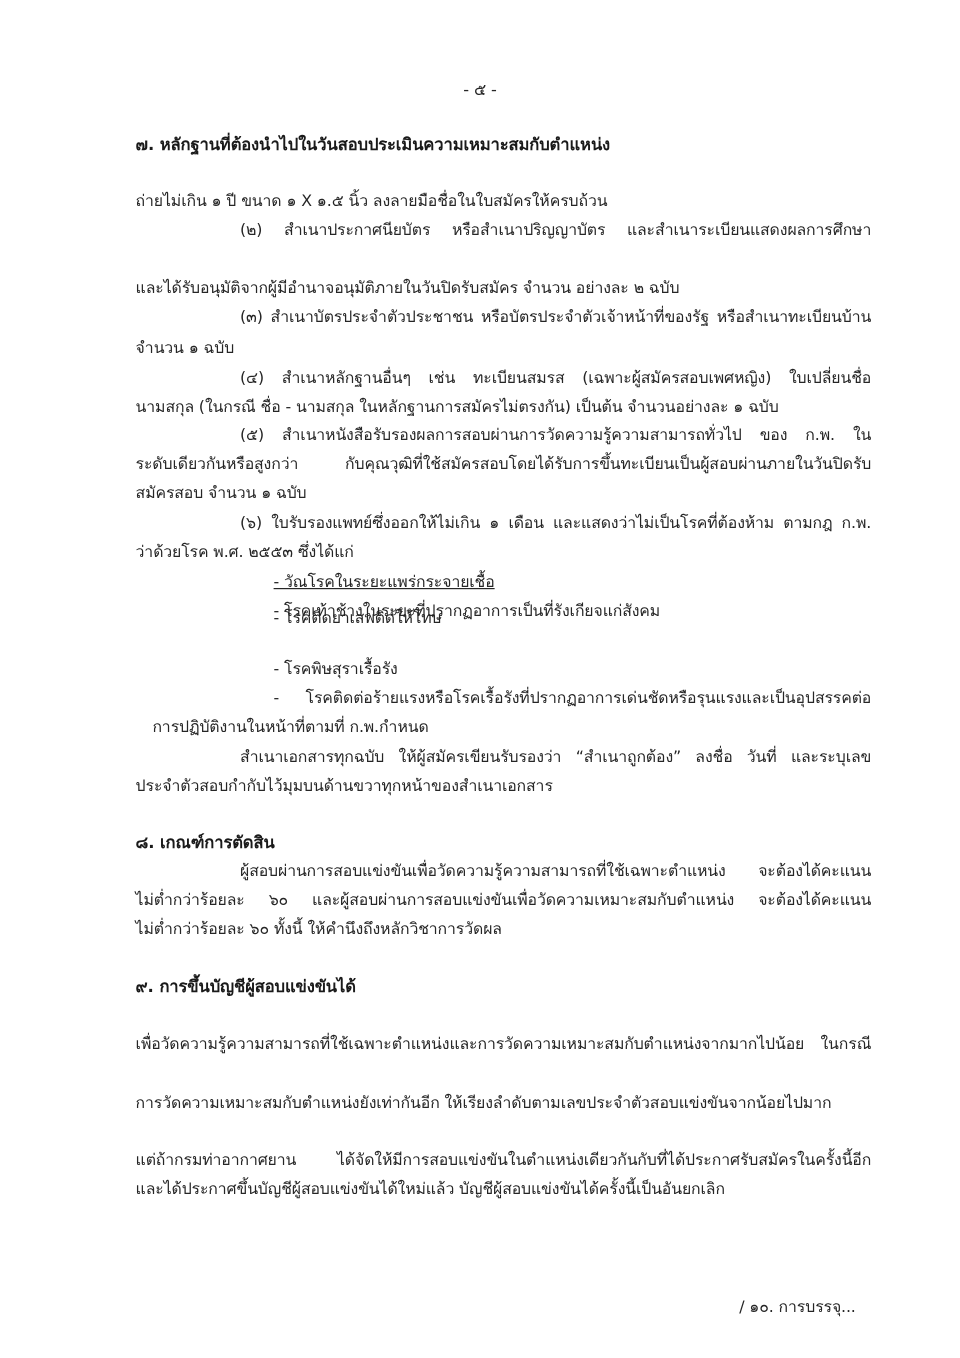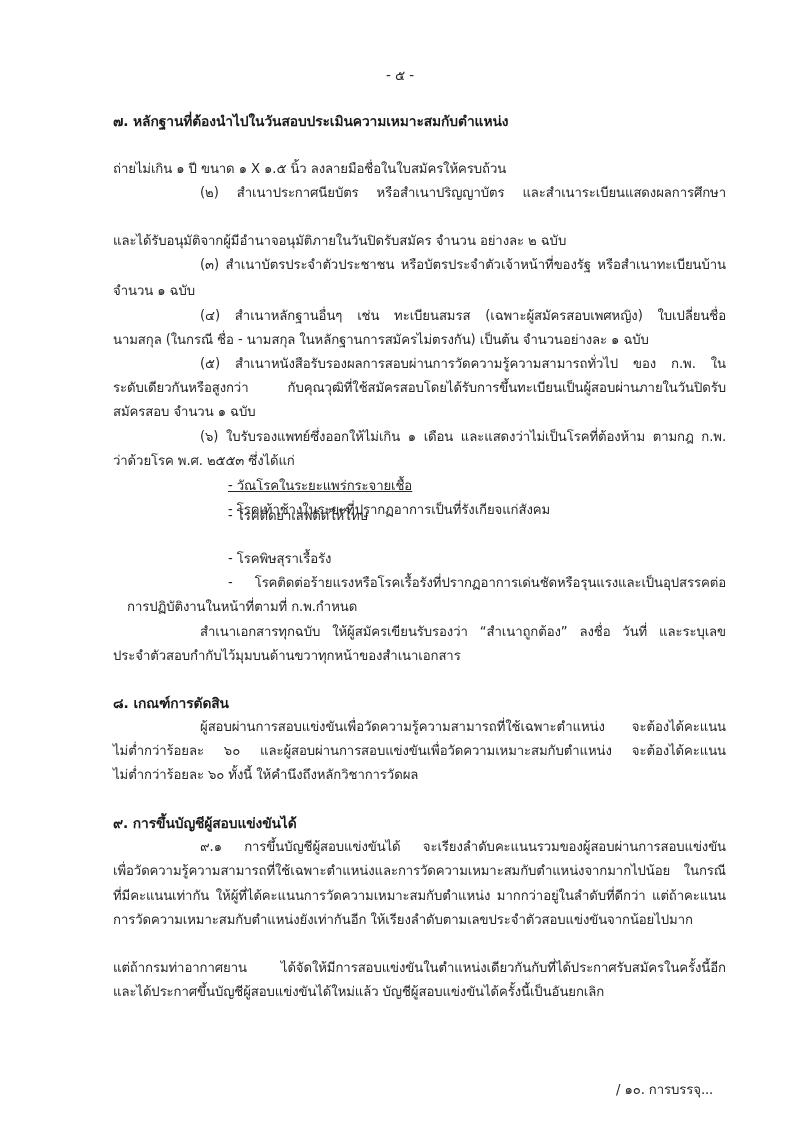--- a/index.html
+++ b/index.html
@@ -41,21 +41,19 @@
   <div class="ln" style="left:127px;top:598px;">การปฏิบัติงานในหน้าที่ตามที่ ก.พ.กำหนด</div>
   <div class="ln j" style="left:200px;width:526px;top:623px;">สำเนาเอกสารทุกฉบับ  ให้ผู้สมัครเขียนรับรองว่า “สำเนาถูกต้อง” ลงชื่อ วันที่ และระบุเลข</div>
   <div class="ln" style="left:113px;top:647px;">ประจำตัวสอบกำกับไว้มุมบนด้านขวาทุกหน้าของสำเนาเอกสาร</div>
 
   <div class="ln hd" style="left:113px;top:694px;">๘. เกณฑ์การตัดสิน</div>
   <div class="ln j" style="left:200px;width:526px;top:718px;">ผู้สอบผ่านการสอบแข่งขันเพื่อวัดความรู้ความสามารถที่ใช้เฉพาะตำแหน่ง จะต้องได้คะแนน</div>
   <div class="ln j" style="left:113px;width:613px;top:742px;">ไม่ต่ำกว่าร้อยละ ๖๐ และผู้สอบผ่านการสอบแข่งขันเพื่อวัดความเหมาะสมกับตำแหน่ง    จะต้องได้คะแนน</div>
   <div class="ln" style="left:113px;top:766px;">ไม่ต่ำกว่าร้อยละ ๖๐ ทั้งนี้ ให้คำนึงถึงหลักวิชาการวัดผล</div>
 
   <div class="ln hd" style="left:113px;top:814px;">๙. การขึ้นบัญชีผู้สอบแข่งขันได้</div>
-  <div class="ln j" style="left:200px;width:526px;top:838px;">๙.๑   การขึ้นบัญชีผู้สอบแข่งขันได้  จะเรียงลำดับคะแนนรวมของผู้สอบผ่านการสอบแข่งขัน</div>
   <div class="ln j" style="left:113px;width:613px;top:862px;">เพื่อวัดความรู้ความสามารถที่ใช้เฉพาะตำแหน่งและการวัดความเหมาะสมกับตำแหน่งจากมากไปน้อย ในกรณี</div>
-  <div class="ln j" style="left:113px;width:613px;top:887px;">ที่มีคะแนนเท่ากัน ให้ผู้ที่ได้คะแนนการวัดความเหมาะสมกับตำแหน่ง มากกว่าอยู่ในลำดับที่ดีกว่า แต่ถ้าคะแนน</div>
   <div class="ln" style="left:113px;top:911px;">การวัดความเหมาะสมกับตำแหน่งยังเท่ากันอีก ให้เรียงลำดับตามเลขประจำตัวสอบแข่งขันจากน้อยไปมาก</div>
   <div class="ln j" style="left:113px;width:613px;top:959px;">แต่ถ้ากรมท่าอากาศยาน ได้จัดให้มีการสอบแข่งขันในตำแหน่งเดียวกันกับที่ได้ประกาศรับสมัครในครั้งนี้อีก</div>
   <div class="ln" style="left:113px;top:983px;">และได้ประกาศขึ้นบัญชีผู้สอบแข่งขันได้ใหม่แล้ว บัญชีผู้สอบแข่งขันได้ครั้งนี้เป็นอันยกเลิก</div>
 
   <div class="ln" style="left:616px;top:1047px;margin-top:34px;">/ ๑๐. การบรรจุ...</div>
 </div>
 
 </body></html>

